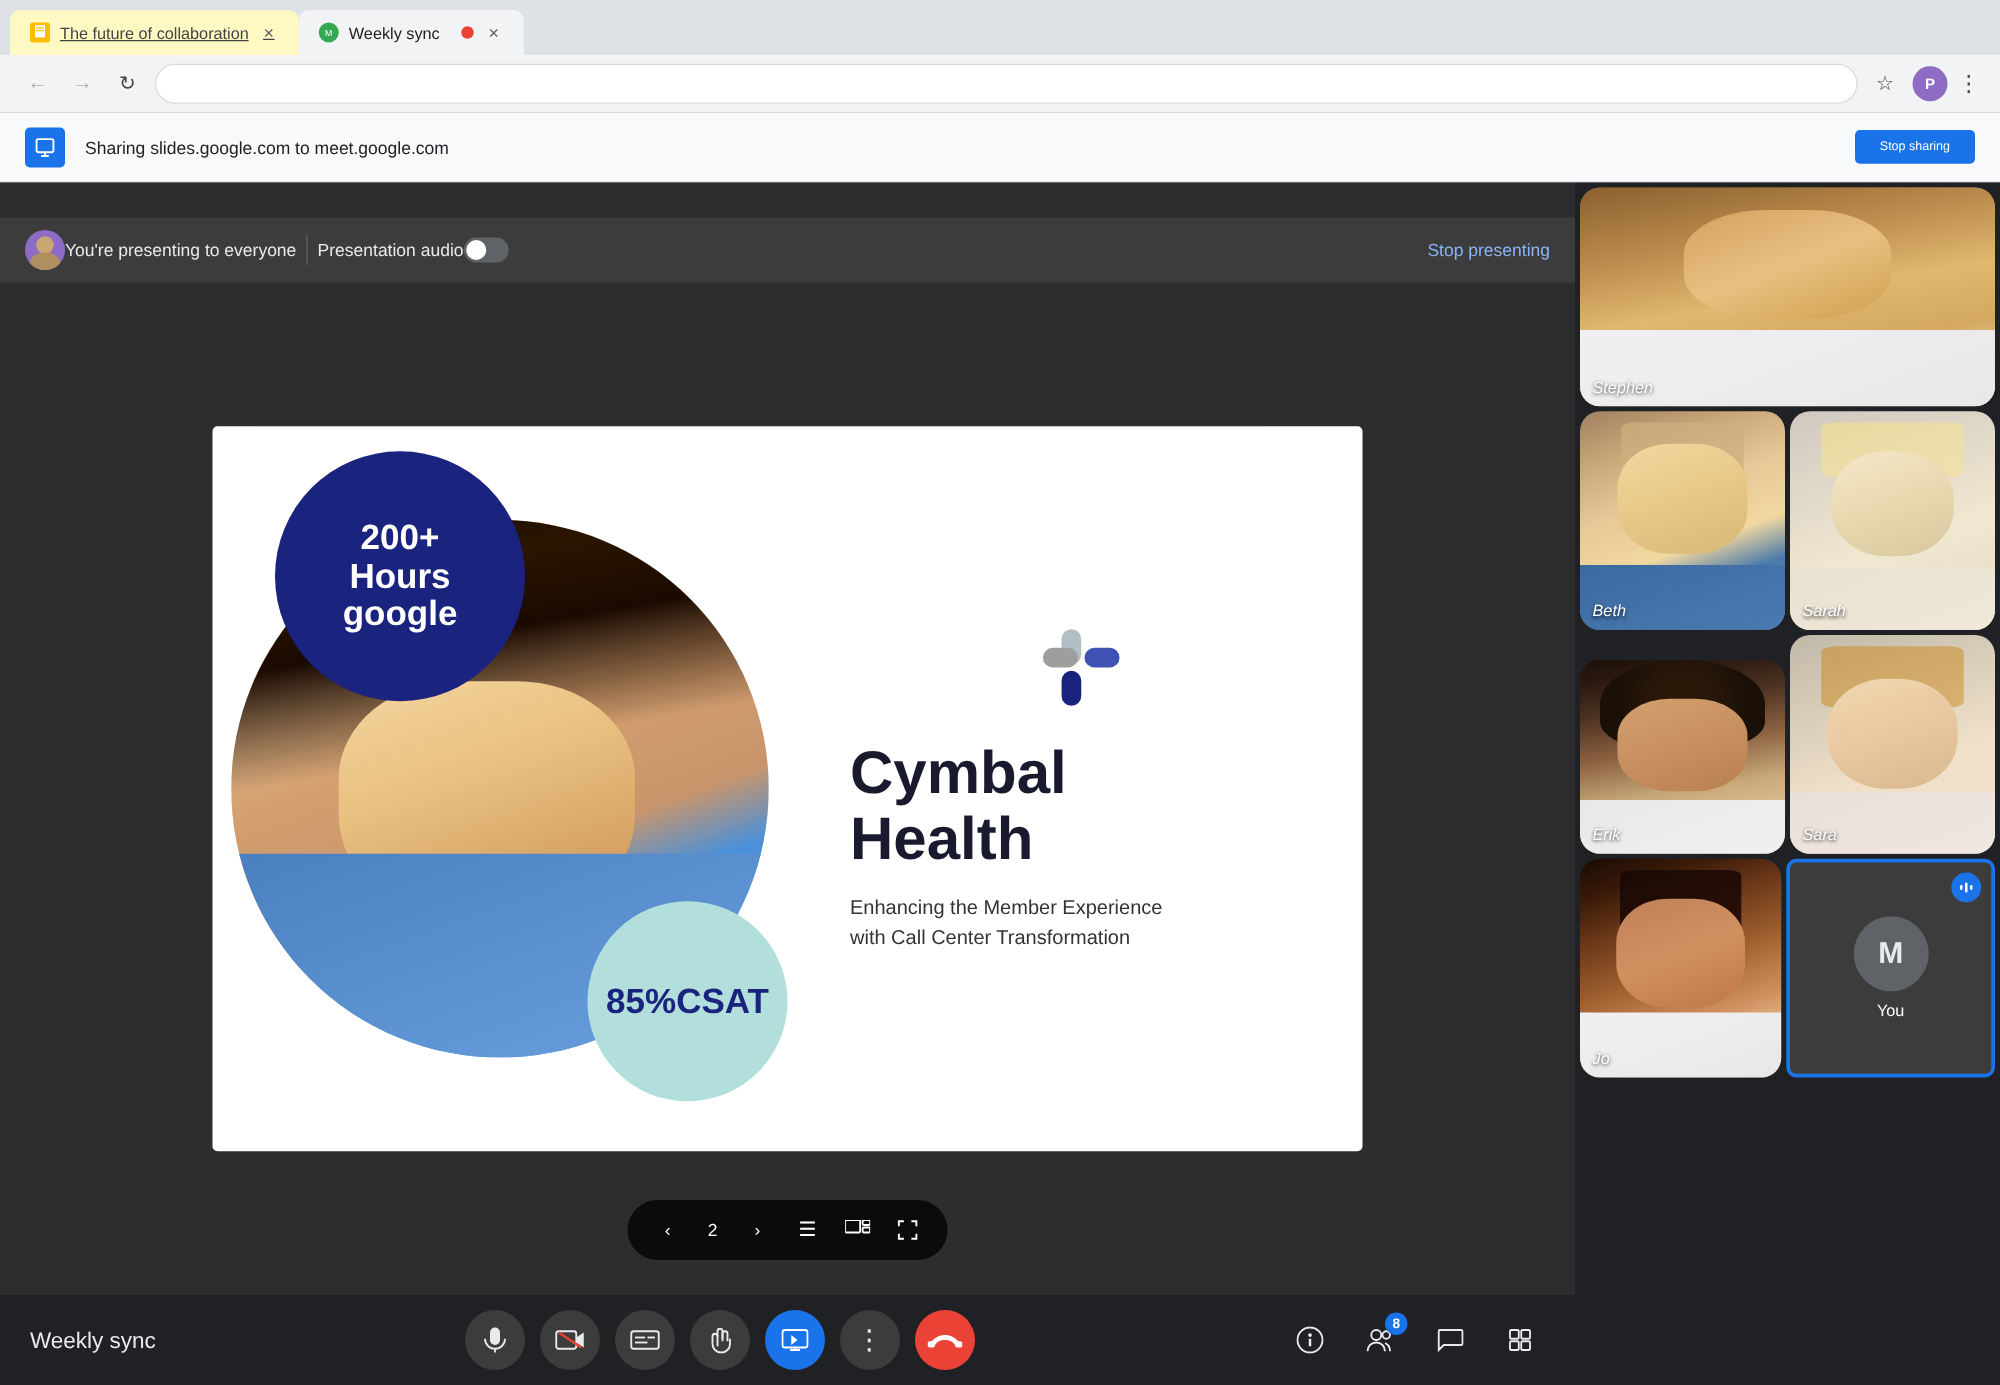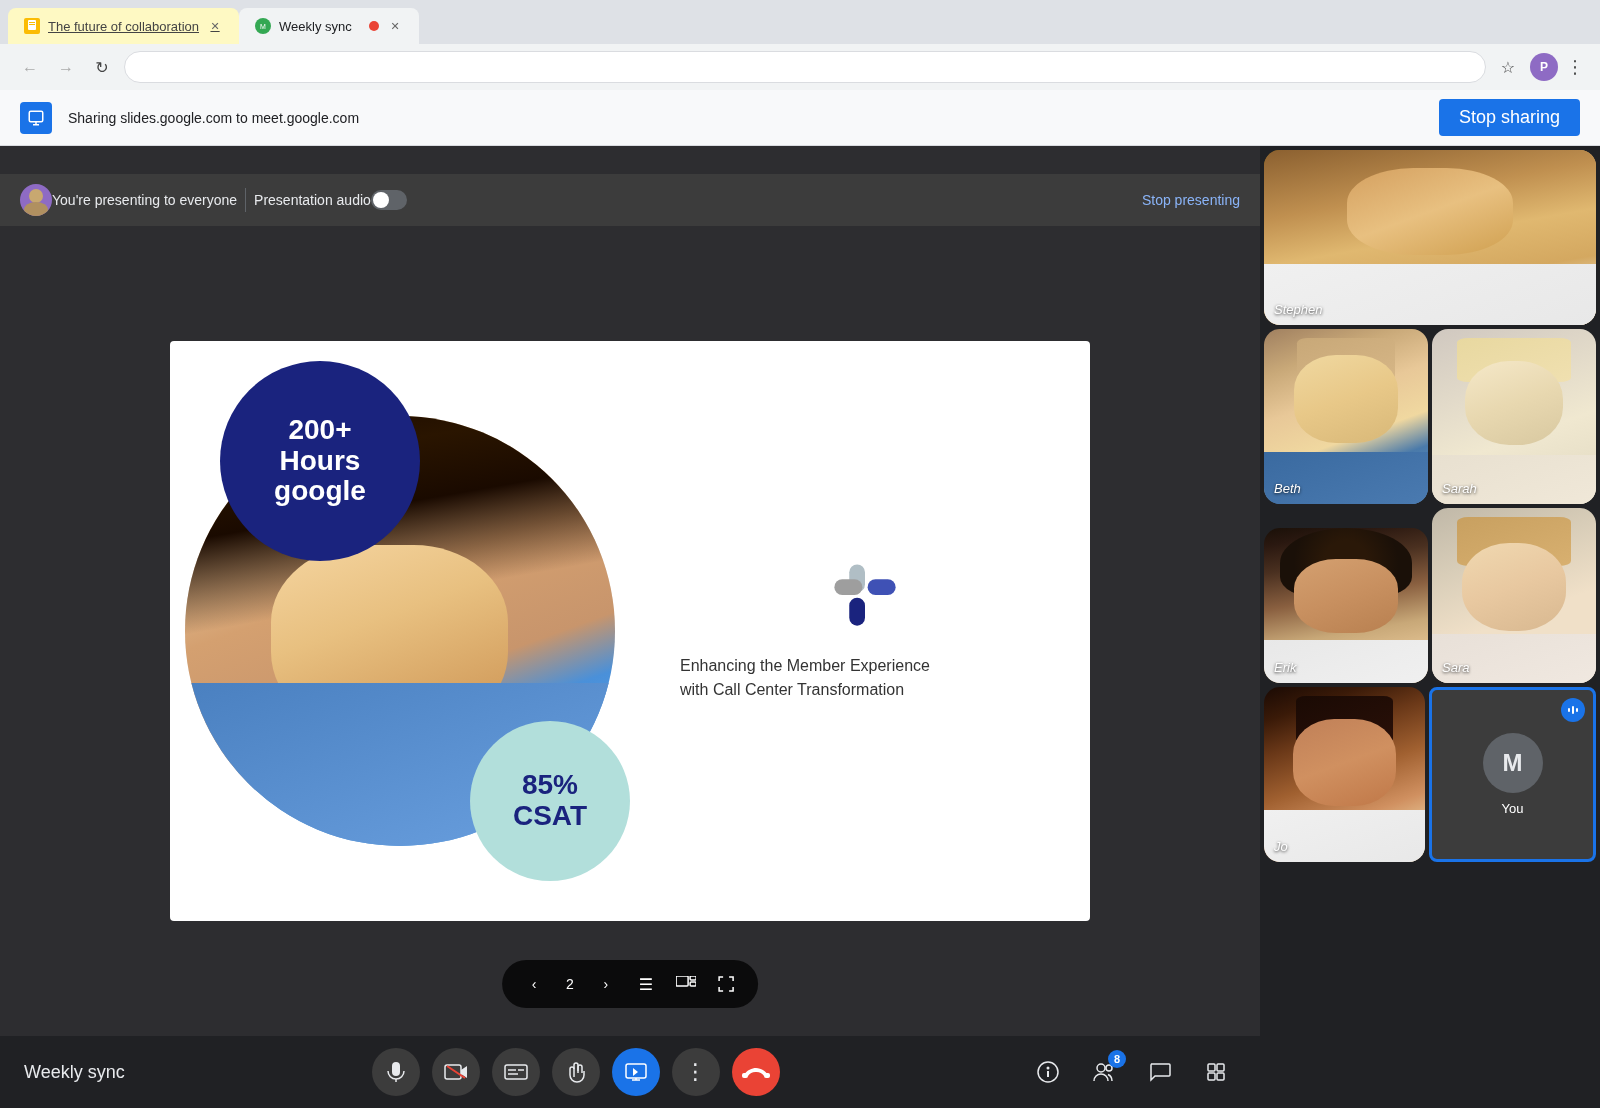--- a/index.html
+++ b/index.html
@@ -24,21 +24,21 @@
     .address-bar { flex: 1; height: 32px; background: #fff; border-radius: 16px; display: flex; align-items: center; padding: 0 16px; font-size: 13px; color: #444; border: 1px solid #dadce0; }
     .nav-right { display: flex; align-items: center; gap: 8px; }
     .star-icon, .profile-icon { width: 28px; height: 28px; display: flex; align-items: center; justify-content: center; cursor: pointer; color: #444; font-size: 16px; border-radius: 50%; }
     .profile-avatar { width: 28px; height: 28px; border-radius: 50%; background: #8e6bc4; display: flex; align-items: center; justify-content: center; color: white; font-size: 12px; font-weight: 600; }
     .menu-icon { font-size: 18px; color: #444; cursor: pointer; }
 
     
     .sharing-bar { background: #f8f9fa; border-bottom: 1px solid #dadce0; display: flex; align-items: center; padding: 0 20px; height: 56px; gap: 16px; }
     .sharing-icon { width: 32px; height: 32px; background: #1a73e8; border-radius: 4px; display: flex; align-items: center; justify-content: center; flex-shrink: 0; }
     .sharing-text { font-size: 14px; color: #202124; flex: 1; }
-    .stop-sharing-btn { background: #1a73e8; color: white; border: none; border-radius: 4px; padding: 8px 20px; font-size: 18px; font-weight: 500; cursor: pointer; white-space: nowrap; }
+    .stop-sharing-btn { background: #1a73e8; color: white; border: none; border-radius: 4px; padding: 8px 20px; font-size: 10px; font-weight: 500; cursor: pointer; white-space: nowrap; }
 
     
     .main-area { display: flex; height: calc(1108px - 90px - 56px); }
 
     
     .presentation-area { flex: 1; display: flex; flex-direction: column; background: #2d2d30; }
 
     .presenter-bar { background: #3c3c3c; display: flex; align-items: center; padding: 0 20px; height: 52px; color: #fff; margin-top: 28px; }
     .presenter-avatar { width: 32px; height: 32px; border-radius: 50%; background: #8e6bc4; display: flex; align-items: center; justify-content: center; overflow: hidden; flex-shrink: 0; }
     .presenter-text { font-size: 14px; color: #e8eaed; }
@@ -52,21 +52,21 @@
 
     .slide { background: white; width: 920px; height: 580px; border-radius: 4px; position: relative; overflow: hidden; display: flex; align-items: center; }
 
     
     .slide-left { width: 480px; height: 100%; position: relative; display: flex; align-items: center; justify-content: center; overflow: hidden; }
     .slide-circle { width: 430px; height: 430px; border-radius: 50%; background: #e8e8e8; overflow: hidden; position: relative; margin-left: -20px; }
     
     .person-silhouette { width: 100%; height: 100%; background: linear-gradient(160deg, #f5e6d3 0%, #e8c9a0 20%, #d4a070 40%, #c8956c 60%, #4a90d9 70%, #5aa0e8 85%, #6ab0f0 100%); position: relative; }
     .dark-circle { position: absolute; top: 20px; left: 50px; width: 200px; height: 200px; border-radius: 50%; background: #1a237e; display: flex; align-items: center; justify-content: center; flex-direction: column; color: white; z-index: 10; }
     .dark-circle-text { font-size: 28px; font-weight: 700; line-height: 1.1; text-align: center; }
-    .teal-circle { position: absolute; bottom: 40px; right: 20px; width: 160px; height: 160px; border-radius: 50%; background: #b2dfdb; display: flex; align-items: center; justify-content: center; flex-direction: column; }
+    .teal-circle { position: absolute; bottom: 40px; right: 20px; width: 160px; height: 160px; border-radius: 50%; background: #b2dfdb; display: flex; align-items: center; justify-content: center; flex-direction: row; }
     .teal-text { font-size: 28px; font-weight: 700; color: #1a237e; text-align: center; line-height: 1.1; }
 
     .slide-right { flex: 1; padding: 40px 40px 40px 30px; display: flex; flex-direction: column; justify-content: center; gap: 16px; }
     .cymbal-logo { display: flex; align-items: center; justify-content: center; margin-bottom: 8px; }
     .cymbal-title { font-size: 48px; font-weight: 800; color: #1a1a2e; line-height: 1.1; }
     .cymbal-subtitle { font-size: 16px; color: #333; line-height: 1.5; }
 
     
     .slide-nav { position: absolute; bottom: 28px; left: 50%; transform: translateX(-50%); background: rgba(0,0,0,0.75); border-radius: 24px; display: flex; align-items: center; padding: 8px 16px; gap: 8px; }
     .nav-slide-btn { width: 32px; height: 32px; display: flex; align-items: center; justify-content: center; color: #fff; cursor: pointer; font-size: 14px; border-radius: 50%; }
@@ -208,20 +208,24 @@
             <div class="cymbal-logo">
               <svg class="cymbal-cross-svg" viewBox="0 0 80 80">
 
                 <rect x="22" y="5" width="18" height="32" rx="9" fill="#b0bec5"></rect>
                 <rect x="22" y="43" width="18" height="32" rx="9" fill="#1a237e"></rect>
                 <rect x="5" y="22" width="32" height="18" rx="9" fill="#9e9e9e"></rect>
                 <rect x="43" y="22" width="32" height="18" rx="9" fill="#3f51b5"></rect>
               </svg>
             </div>
             <div>
+              <div class="cymbal-title">Cymbal</div>
+              <div class="cymbal-title">Health</div>
+            </div>
+            <div>
               <div class="cymbal-subtitle">Enhancing the Member Experience</div>
               <div class="cymbal-subtitle">with Call Center Transformation</div>
             </div>
           </div>
         </div>
 
         <div class="slide-nav">
           <div class="nav-slide-btn">‹</div>
           <span class="slide-number">2</span>
           <div class="nav-slide-btn">›</div>

